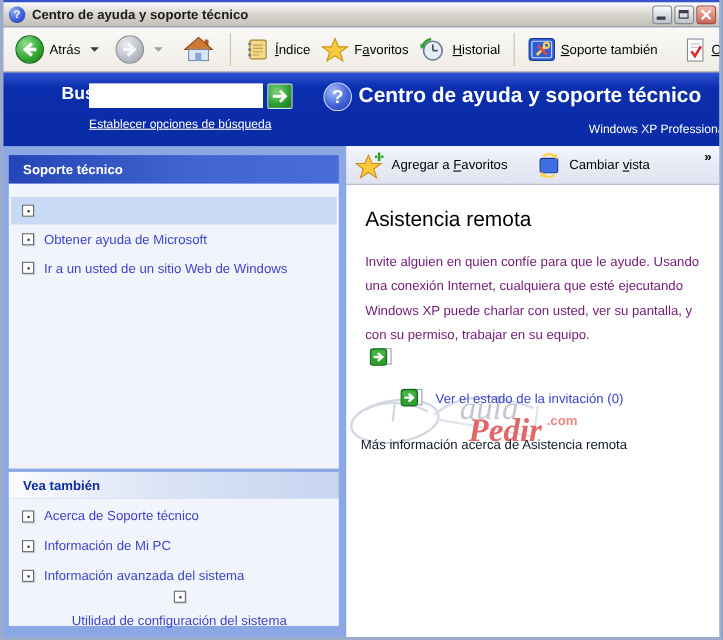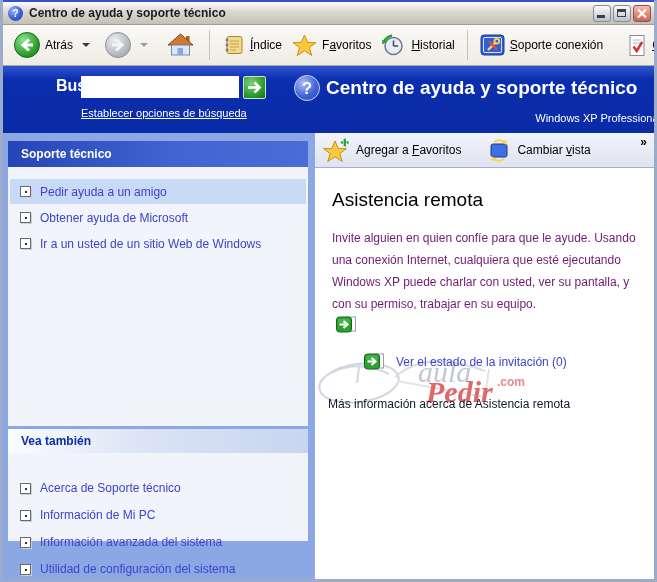--- a/index.html
+++ b/index.html
@@ -169,21 +169,21 @@
     </div>
     <div class="tsep"></div>
     <div class="tbtn">
       <svg width="25" height="22" viewBox="0 0 25 22">
         <rect x="1" y="1" width="23" height="20" rx="3" fill="#2f5fd4" stroke="#1c3a92"></rect>
         <rect x="3.5" y="3.5" width="18" height="15" rx="1.5" fill="none" stroke="#cfe0ff"></rect>
         <line x1="8" y1="16" x2="16" y2="8" stroke="#ffd24a" stroke-width="2.4"></line>
         <circle cx="16.8" cy="7.2" r="2.4" fill="none" stroke="#ffd24a" stroke-width="1.8"></circle>
         <line x1="9" y1="7.5" x2="17" y2="15.5" stroke="#e04848" stroke-width="2.4"></line>
       </svg>
-      <span><span class="acc">S</span><span>oporte conexión</span></span>
+      <span><span class="acc">S</span><span>oporte también</span></span>
     </div>
     <div class="tbtn" style="margin-left:14px;">
       <svg width="20" height="23" viewBox="0 0 20 23">
         <rect x="3" y="1.5" width="14" height="20" fill="#fff" stroke="#8a8a96"></rect>
         <line x1="6" y1="6" x2="14" y2="6" stroke="#b8b8c0"></line>
           <line x1="6" y1="9" x2="14" y2="9" stroke="#b8b8c0"></line>
         <path d="M6.5 12.5 l3.2 4.5 5.5-9" stroke="#d83030" stroke-width="2.4" fill="none"></path>
       </svg>
       <span><span class="acc">O</span><span>pciones</span></span>
     </div>
@@ -204,49 +204,48 @@
     <div class="banner-edition">Windows XP Professional</div>
   </div>
 
   <div class="bodyarea">
 
     <div class="panel" style="top:8px;">
       <div class="panel-hd blue">Soporte técnico</div>
       <div class="panel-bd" style="height:259px;padding-top:11px;">
         <div class="side-item selected">
           <span class="bullet"></span>
-          <span>Pedir ayuda a un amigo</span>
         </div>
         <div class="side-item">
           <span class="bullet"></span>
           <span>Obtener ayuda de Microsoft</span>
         </div>
         <div class="side-item">
           <span class="bullet"></span>
           <span>Ir a un usted de un sitio Web de Windows</span>
         </div>
       </div>
     </div>
 
     <div class="panel" style="top:296px;">
       <div class="panel-hd pale">Vea también</div>
-      <div class="panel-bd" style="height:88px;padding-top:21px;">
+      <div class="panel-bd" style="height:116px;padding-top:2px;">
         <div class="side-item" style="height:26px;">
           <span class="bullet"></span>
           <span>Acerca de Soporte técnico</span>
         </div>
         <div class="side-item" style="height:26px;">
           <span class="bullet"></span>
           <span>Información de Mi PC</span>
         </div>
         <div class="side-item" style="height:26px;">
           <span class="bullet"></span>
           <span>Información avanzada del sistema</span>
         </div>
-        <div class="side-item" style="height:26px;">
+        <div class="side-item" style="height:26px;flex-direction:column;">
           <span class="bullet"></span>
           <span>Utilidad de configuración del sistema</span>
         </div>
       </div>
     </div>
 
     <div class="content">
       <div class="content-toolbar">
         <div class="ct-item">
           <svg width="27" height="25" viewBox="0 0 27 25">

